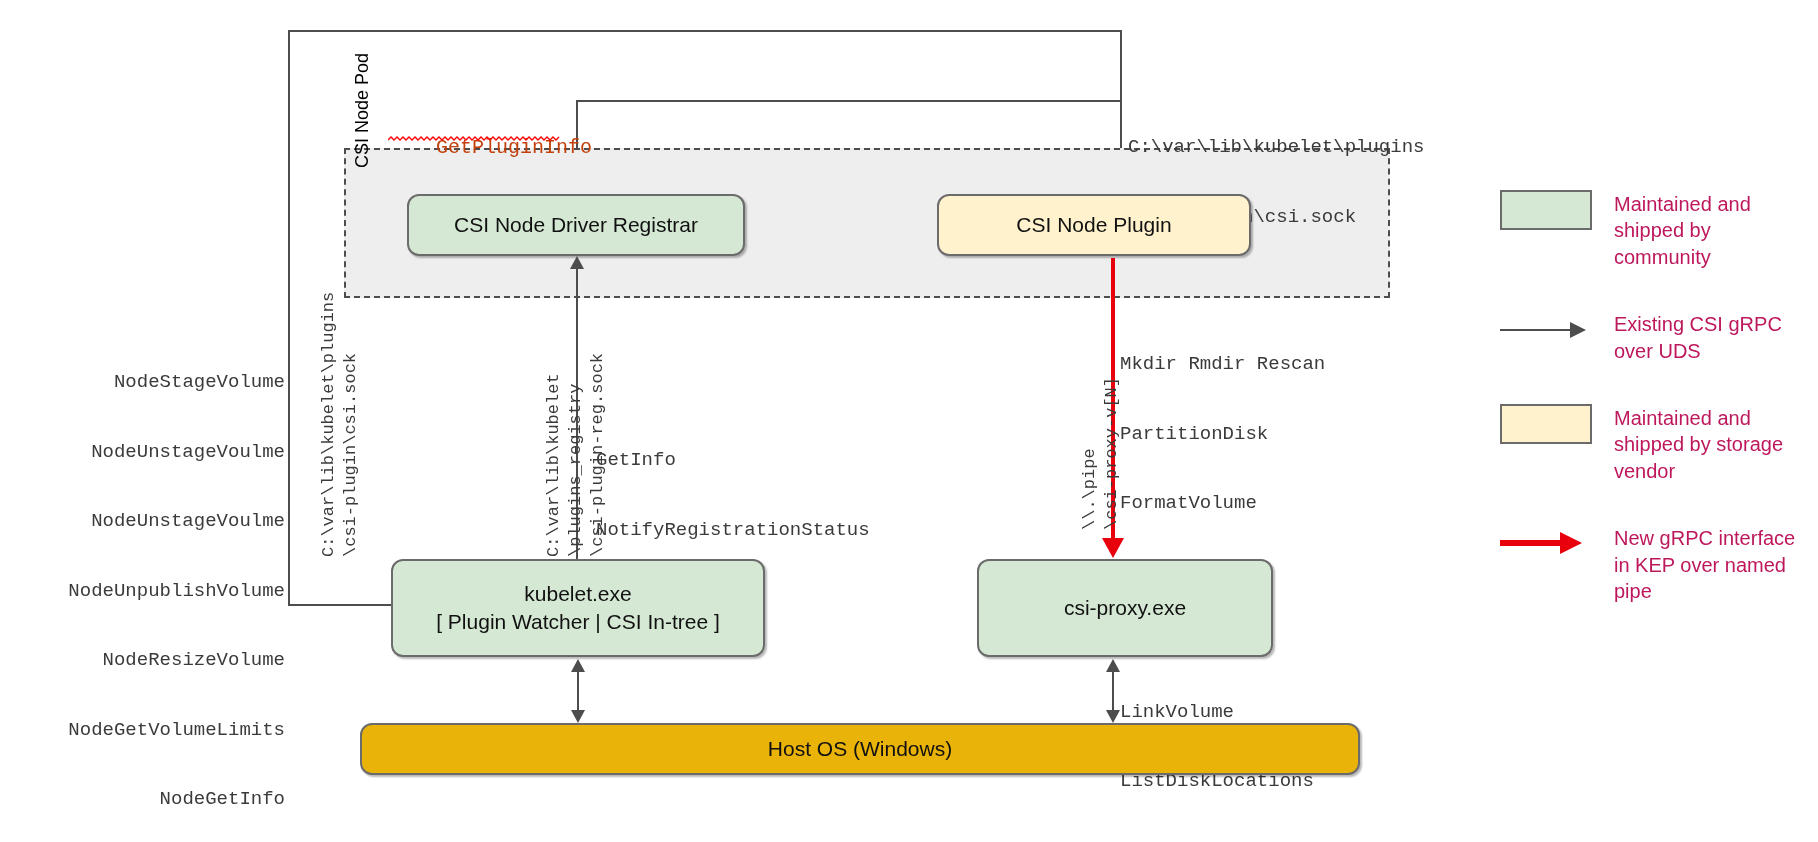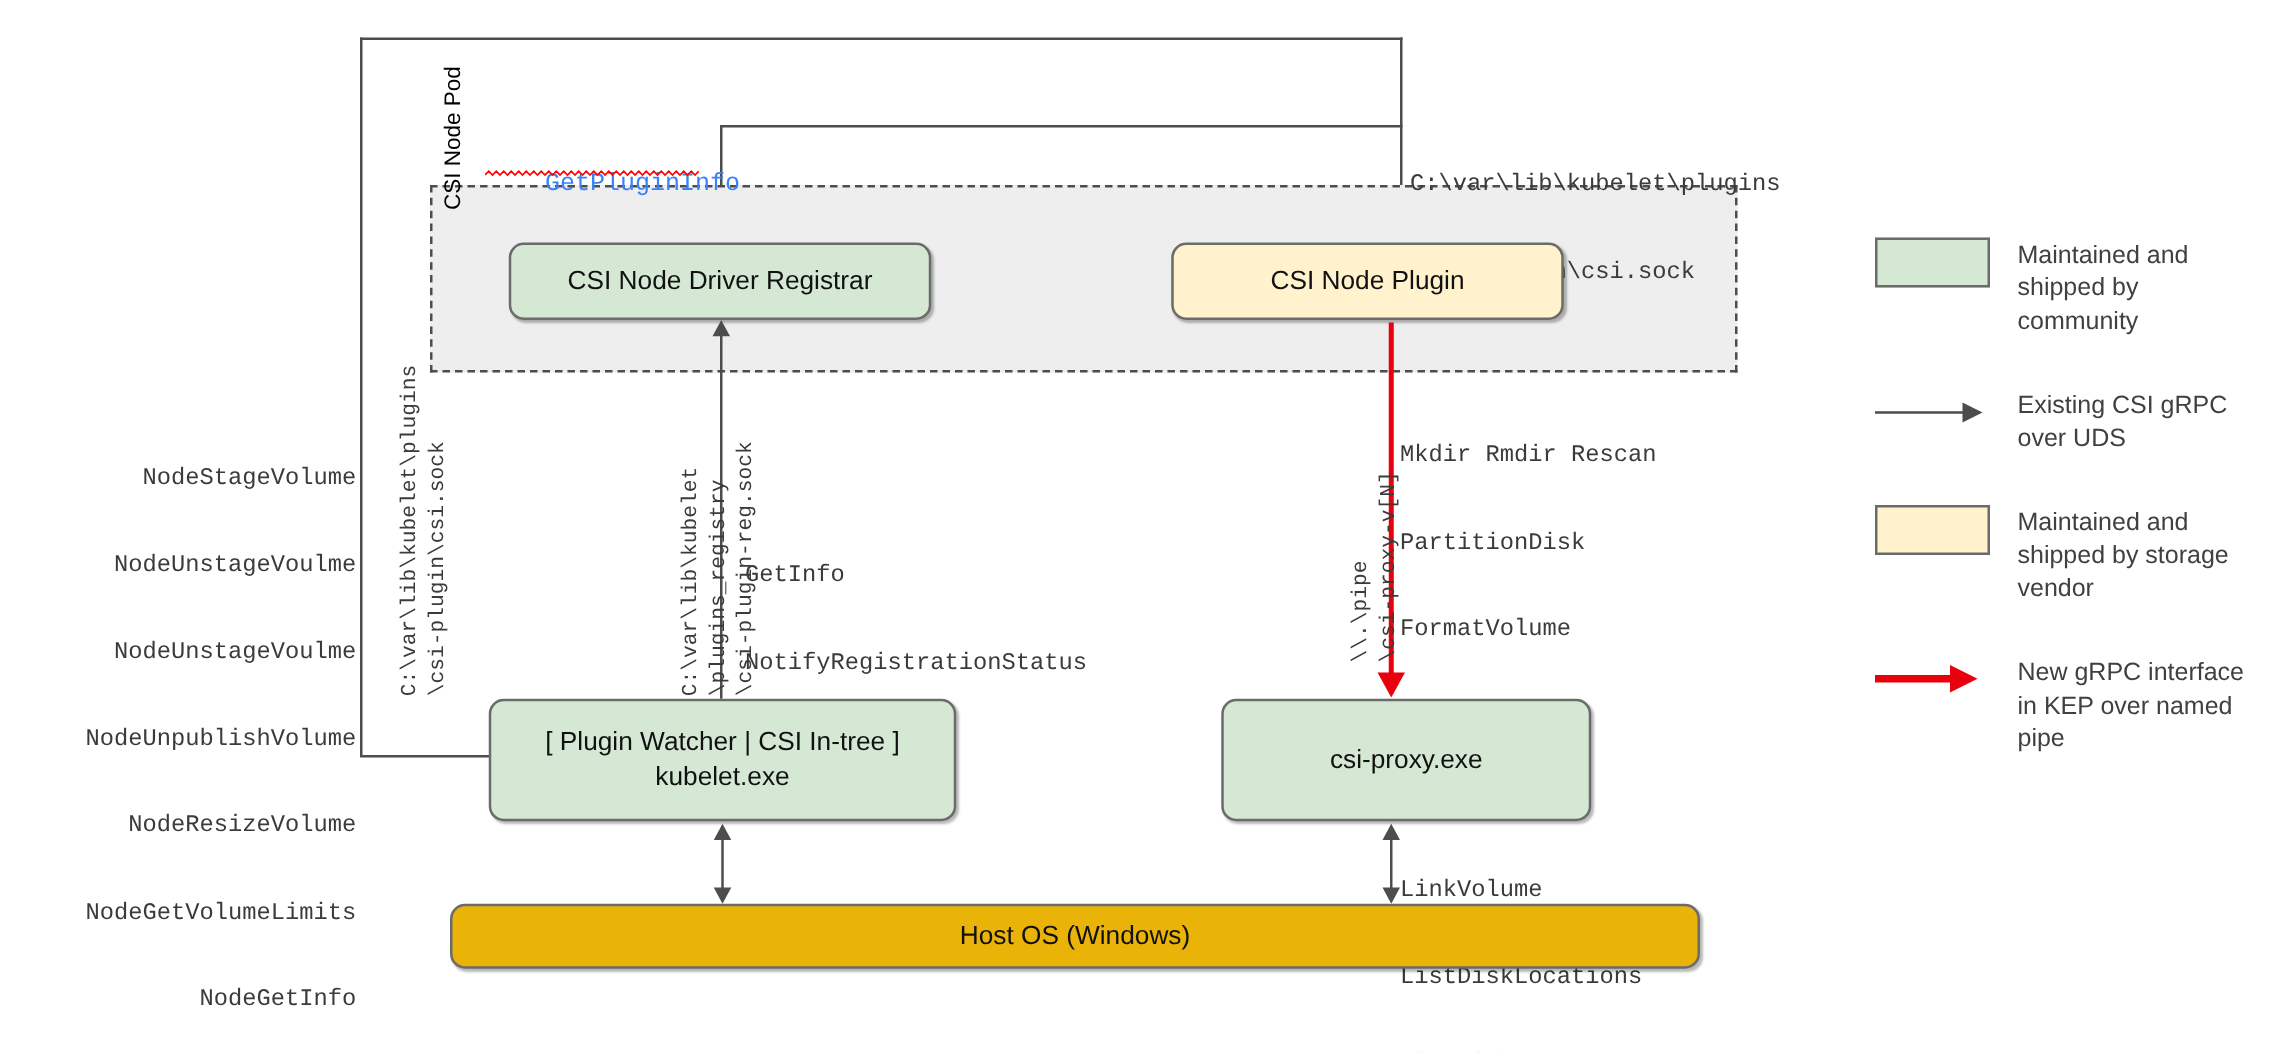--- a/index.html
+++ b/index.html
@@ -114,21 +114,21 @@
     width: 275px;
     text-align: right;
   }
   #proxy-ops { left: 1120px; top: 307px; }
   #getinfo-block { left: 596px; top: 403px; }
   #getplugininfo {
     left: 388px;
     top: 113px;
     font-family: "Liberation Mono", monospace;
     font-size: 20px;
-    color: #3b82f6;
+    color: #c2410c;
     white-space: pre;
   }
   #getplugininfo .squiggle {
     position: absolute;
     left: 0;
     top: 23px;
     width: 172px;
     height: 6px;
   }
   #path-top-right { left: 1128px; top: 90px; }
@@ -152,21 +152,21 @@
   .legend-arrow-cell {
     width: 92px;
     flex: 0 0 auto;
     margin-right: 22px;
     position: relative;
     height: 40px;
   }
   .legend-text {
     font-size: 20px;
     line-height: 1.32;
-    color: #404040;
+    color: #be185d;
     padding-top: 1px;
   }
   .la-line { position: absolute; left: 0; top: 19px; height: 2px; width: 74px; background: #4d4d4d; }
   .la-head {
     position: absolute; left: 70px; top: 12px;
     width: 0; height: 0;
     border-top: 8px solid transparent;
     border-bottom: 8px solid transparent;
     border-left: 16px solid #4d4d4d;
   }
@@ -256,22 +256,22 @@
     <div>MountSMBShare</div>
     <div>MountISCSILun</div>
     <div>LinkVolume</div>
     <div>ListDiskLocations</div>
     <div>ListDiskIDs</div>
     
   </div>
 
   <div class="abs node-box green" id="box-kubelet">
     <div>
+      <div>kubelet.exe</div>
       <div>[ Plugin Watcher | CSI In-tree ]</div>
-      <div>kubelet.exe</div>
     </div>
   </div>
   <div class="abs node-box green" id="box-csi-proxy">
     <span>csi-proxy.exe</span>
   </div>
 
   <div class="abs ln ln-v" style="left:577px; top:670px; height:42px;"></div>
   <div class="abs arrow-up" style="left:571px; top:659px;"></div>
   <div class="abs arrow-down" style="left:571px; top:710px;"></div>
 

